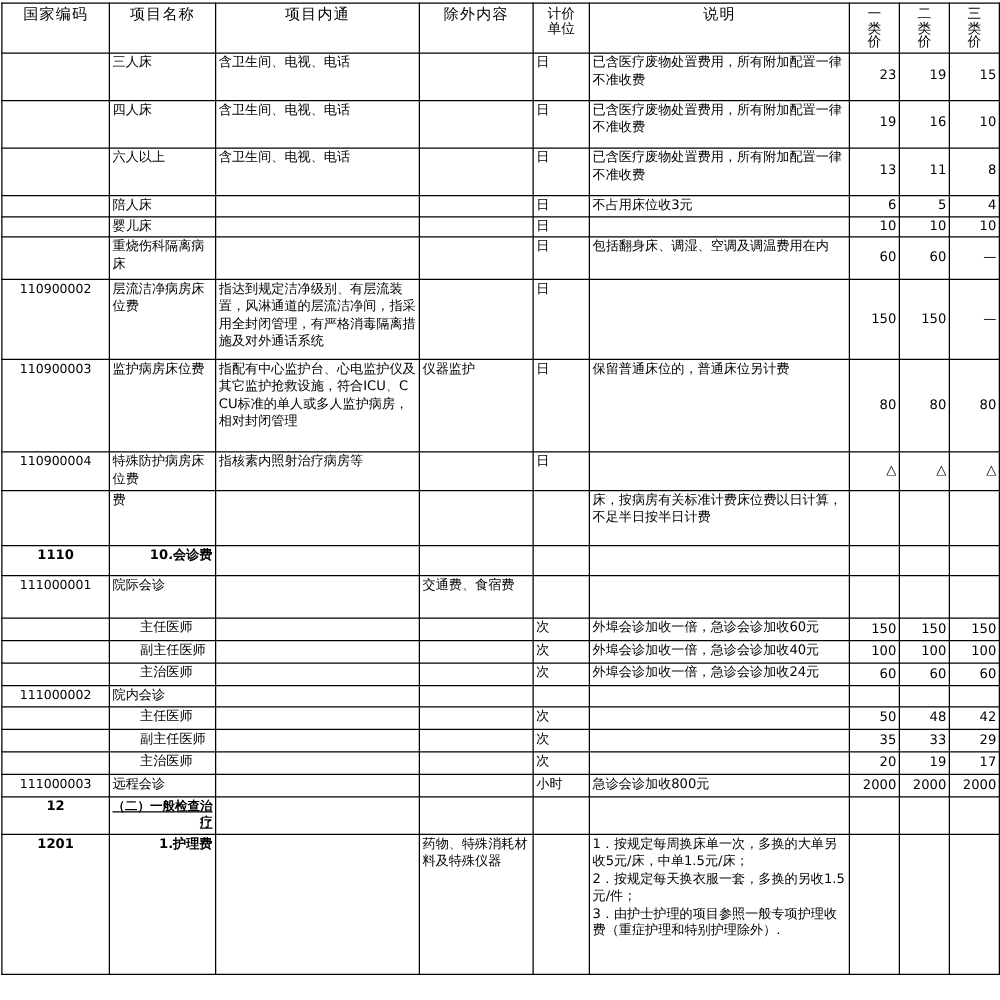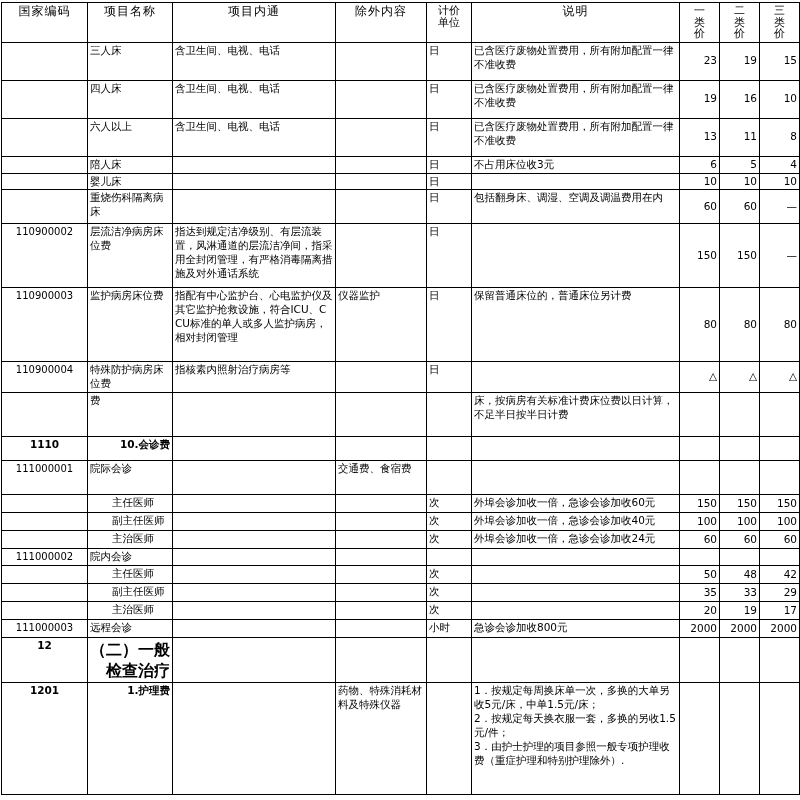--- a/index.html
+++ b/index.html
@@ -327,21 +327,21 @@
           <td class="content"></td>
           <td class="exclude"></td>
           <td class="unit">小时</td>
           <td class="desc">急诊会诊加收800元</td>
           <td class="price mid">2000</td>
           <td class="price mid">2000</td>
           <td class="price mid">2000</td>
         </tr>
         <tr style="height: 30px;">
           <td class="code bold">12</td>
-          <td class="name bold" style="font-size: 16px;">（二）一般检查治疗</td>
+          <td class="name bold" style="font-size: 10px; text-decoration: underline;">（二）一般检查治疗</td>
           <td class="content"></td>
           <td class="exclude"></td>
           <td class="unit"></td>
           <td class="desc"></td>
           <td class="price mid"></td>
           <td class="price mid"></td>
           <td class="price mid"></td>
         </tr>
         <tr style="height: 112px;">
           <td class="code bold">1201</td>

